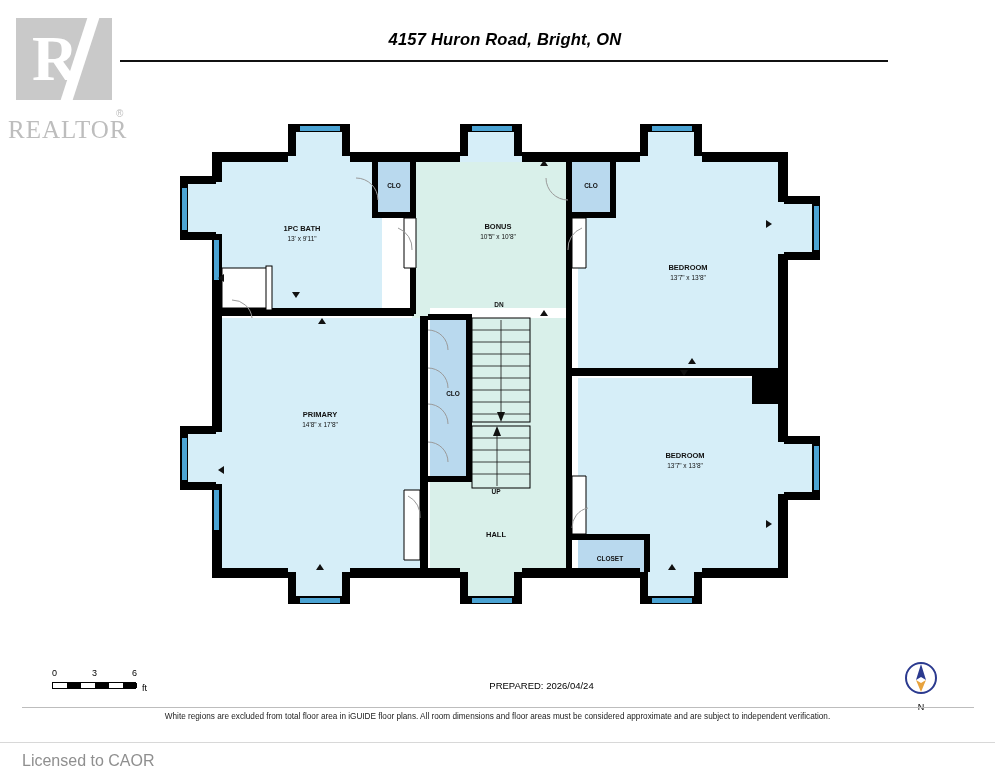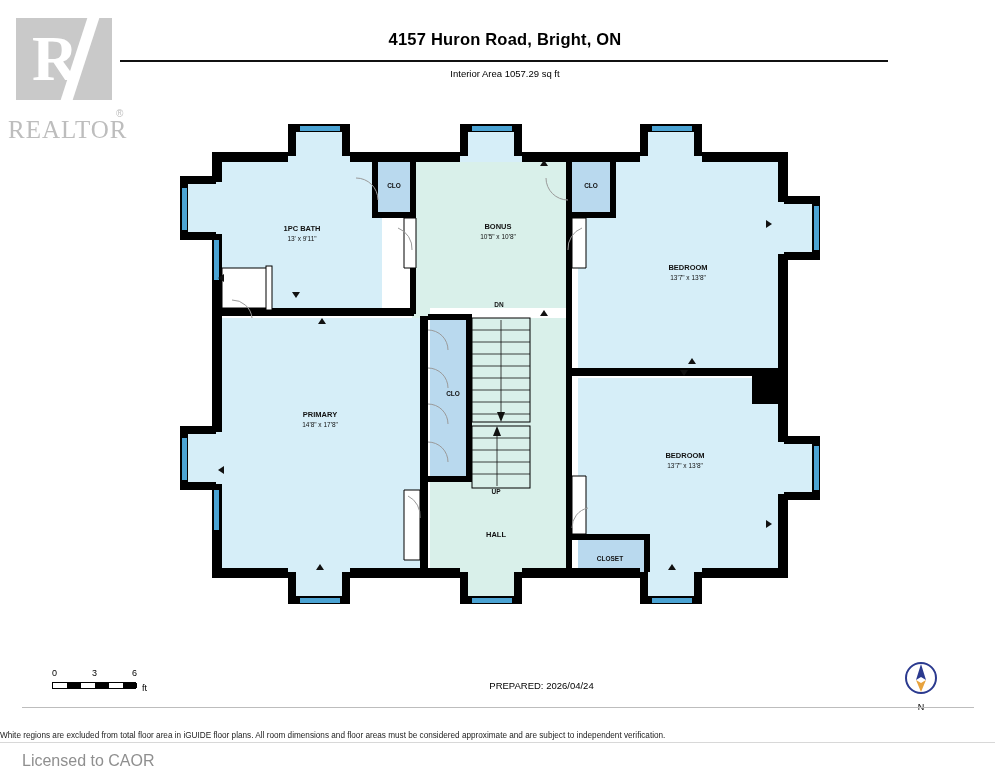--- a/index.html
+++ b/index.html
@@ -35,21 +35,21 @@
     font-size:25px; letter-spacing:1px; color:#bdbdbd;
   }
   #realtor-logo .r-reg{
     position:absolute; left:108px; top:90px;
     font-size:10px; color:#bdbdbd;
   }
   #title-block{
     position:absolute; left:120px; top:30px; width:770px; text-align:center;
   }
   #title-block .addr{
-    font-size:16.5px; font-weight:bold; letter-spacing:0.2px;
+    font-size:16.5px; font-weight:bold; letter-spacing:0.2px;font-style:italic;
   }
   #title-rule{
     position:absolute; left:120px; top:60px; width:768px; height:2px; background:#111;
   }
   #subtitle{
     position:absolute; left:120px; top:67px; width:770px; text-align:center;
     font-size:9.5px; line-height:13px;
   }
   #subtitle .lbl{font-weight:bold;}
   #subtitle .row{white-space:nowrap;}
@@ -74,22 +74,22 @@
 
   #prepared{
     position:absolute; left:0; top:680px; width:995px; text-align:center;
     font-size:9.5px;
     padding-left:44px;
   }
   #compass{ position:absolute; left:898px; top:658px; width:46px; height:56px;}
   #compass .n-label{position:absolute; left:0; top:44px; width:46px; text-align:center; font-size:9px;}
   #disclaimer-rule{position:absolute; left:22px; top:707px; width:952px; height:1px; background:#bdbdbd;}
   #disclaimer{
-    position:absolute; left:0; top:712px; width:995px; text-align:left;
-    font-size:8.2px; color:#222;margin-top:19px;
+    position:absolute; left:0; top:712px; width:995px; text-align:center;
+    font-size:8.2px; color:#222;
   }
   #license{
     position:absolute; left:22px; top:752px; font-size:16px; color:#8f8f8f;
   }
   #license-rule{position:absolute; left:0; top:742px; width:995px; height:1px; background:#d8d8d8;}
 </style>
 </head>
 <body>
 
 <div id="realtor-logo">
@@ -97,21 +97,20 @@
   <div class="r-slash"></div>
   <div class="r-word">REALTOR</div>
   <div class="r-reg">®</div>
 </div>
 
 <div id="title-block">
   <div class="addr">4157 Huron Road, Bright, ON</div>
 </div>
 <div id="title-rule"></div>
 <div id="subtitle">
-  <div class="row"><span>Interior Area 1057.29 sq ft</span></div>
 </div>
 
 <svg id="plan" viewBox="0 0 995 768" xmlns="http://www.w3.org/2000/svg">
   <defs>
     <style>
       .wall{fill:#000;}
       .blue{fill:#d6eef8;}
       .green{fill:#d9f0ea;}
       .closet{fill:#b9d9ee;}
       .win{fill:#4ba3d3;}

